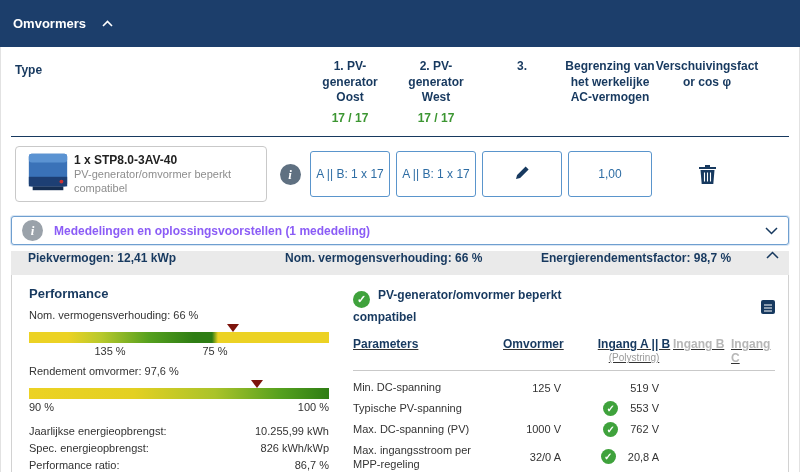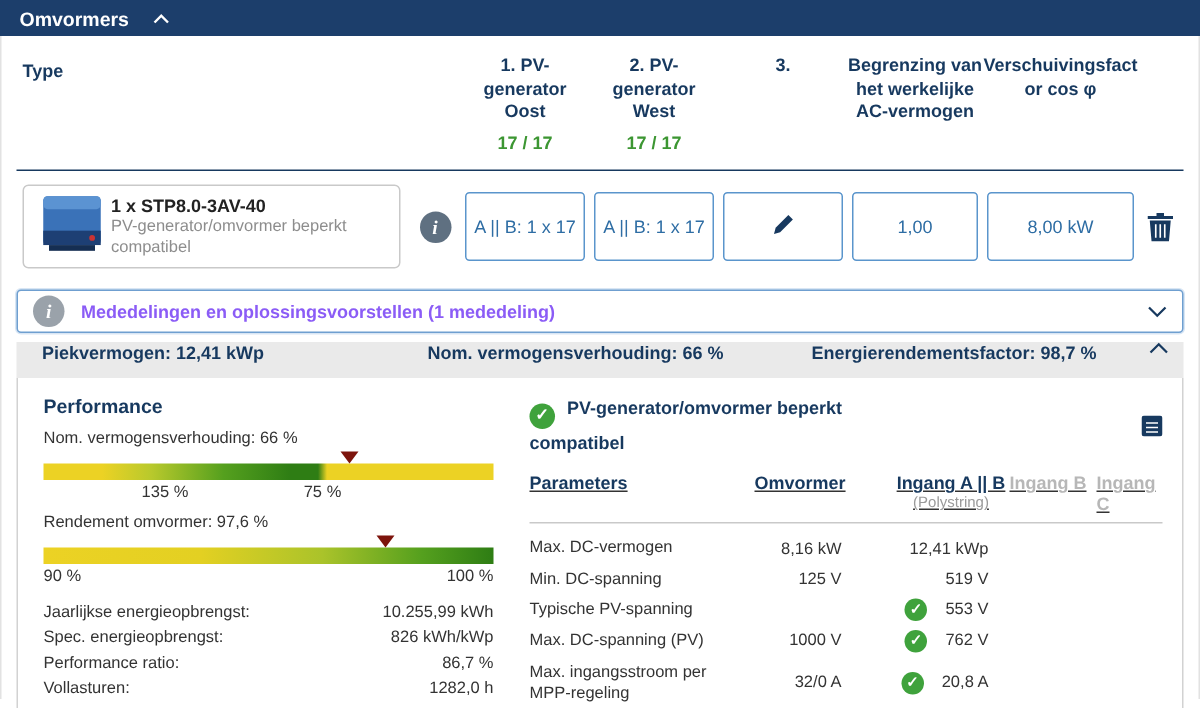--- a/index.html
+++ b/index.html
@@ -7,21 +7,21 @@
   body {
     font-family: "Liberation Sans", sans-serif;
     background: #fff;
     color: #333;
     overflow: hidden;
   }
   .app { width: 800px; height: 472px; overflow: hidden; background: #fff; }
 
   
   .titlebar {
-    height: 24px; background: #1c3e6b; color: #fff;
+    height: 47px; background: #1c3e6b; color: #fff;
     display: flex; align-items: center; padding: 0 13px; gap: 16px;
     cursor: pointer;
   }
   .titlebar-text { font-size: 13px; font-weight: bold; }
   .chev { display: inline-flex; align-items: center; }
 
   .panel-body { border-left: 1px solid #e2e2e2; border-right: 1px solid #e2e2e2; height: 442px; }
 
   
   .grid8 {
@@ -197,23 +197,20 @@
             <svg width="15" height="15" viewBox="0 0 15 15">
                 <path fill="#17395f" d="M1 14l1.1-4.1L10.6 1.4l3 3L5.1 12.9z"></path>
               </svg>
           </span>
         </div>
       </div>
       <div class="cell-c">
           <div class="val-box">1,00</div>
         </div>
       <div class="cell-c">
-          <div class="val-box">8,00 kW</div>
-        </div>
-      <div class="cell-c">
         <span class="trash">
           <svg width="17" height="19" viewBox="0 0 17 19">
             <path fill="#17395f" d="M6 0h5v2h6v2H0V2h6zM1.5 5h14l-1.2 14H2.7z"></path>
             <path stroke="#fff" stroke-width="1.1" fill="none" d="M5.5 7.5v9M8.5 7.5v9M11.5 7.5v9"></path>
           </svg>
         </span>
       </div>
     </div>
 
     <div class="banner">
@@ -299,29 +296,20 @@
           <div class="cv">Omvormer</div>
           <div class="cia-h">
             <div>Ingang A || B</div>
             <div class="sub">(Polystring)</div>
           </div>
           <div class="cg">Ingang B</div>
           <div class="cg">Ingang C</div>
         </div>
 
         <div class="crow">
-          <div class="cl">Max. DC-vermogen</div>
-          <div class="cv">8,16 kW</div>
-          <div class="cia">
-              <span>12,41 kWp</span>
-            </div>
-          <div></div>
-            <div></div>
-        </div>
-        <div class="crow">
           <div class="cl">Min. DC-spanning</div>
           <div class="cv">125 V</div>
           <div class="cia">
               <span>519 V</span>
             </div>
           <div></div>
             <div></div>
         </div>
         <div class="crow">
           <div class="cl">Typische PV-spanning</div>

